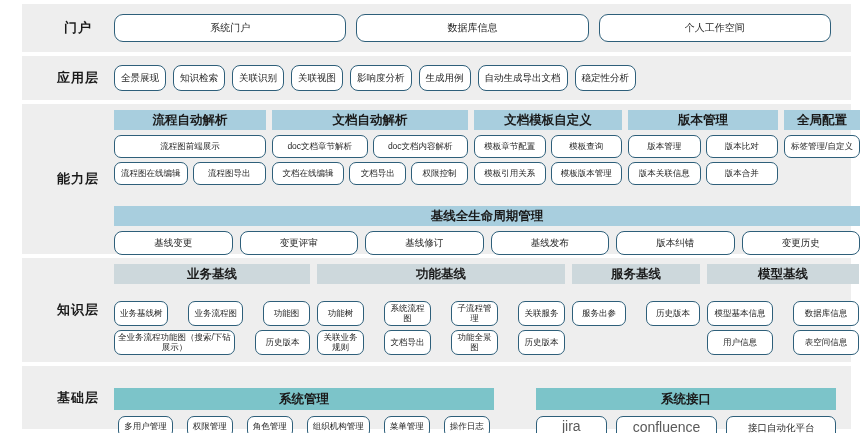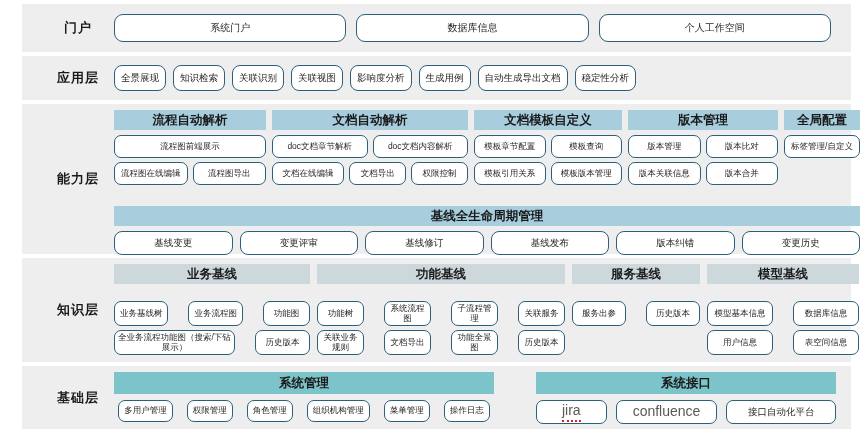--- a/index.html
+++ b/index.html
@@ -148,20 +148,21 @@
   .know-group .band { margin-bottom: 13px; }
   .know-rowline { display: flex; gap: 20px; justify-content: flex-end; }
   .know-rowline .pill { height: 25px; font-size: 8.5px; }
 
   
   #row-base { top: 366px; height: 63px; }
   #row-base .layer-body {
     align-items: flex-start;
     padding: 6px 8px 6px 0;
     gap: 42px;
+    margin-top: 16px;
   }
   .base-group { display: flex; flex-direction: column; gap: 5px; }
   .base-group .band { margin-bottom: 1px; height: 22px; }
   .base-rowline { display: flex; gap: 14px; justify-content: center; }
   .base-rowline .pill { height: 22px; font-size: 8.5px; padding: 0 5px; }
 
   .logo-text {
     font-size: 14px;
     color: #5a5a5a;
     position: relative;

